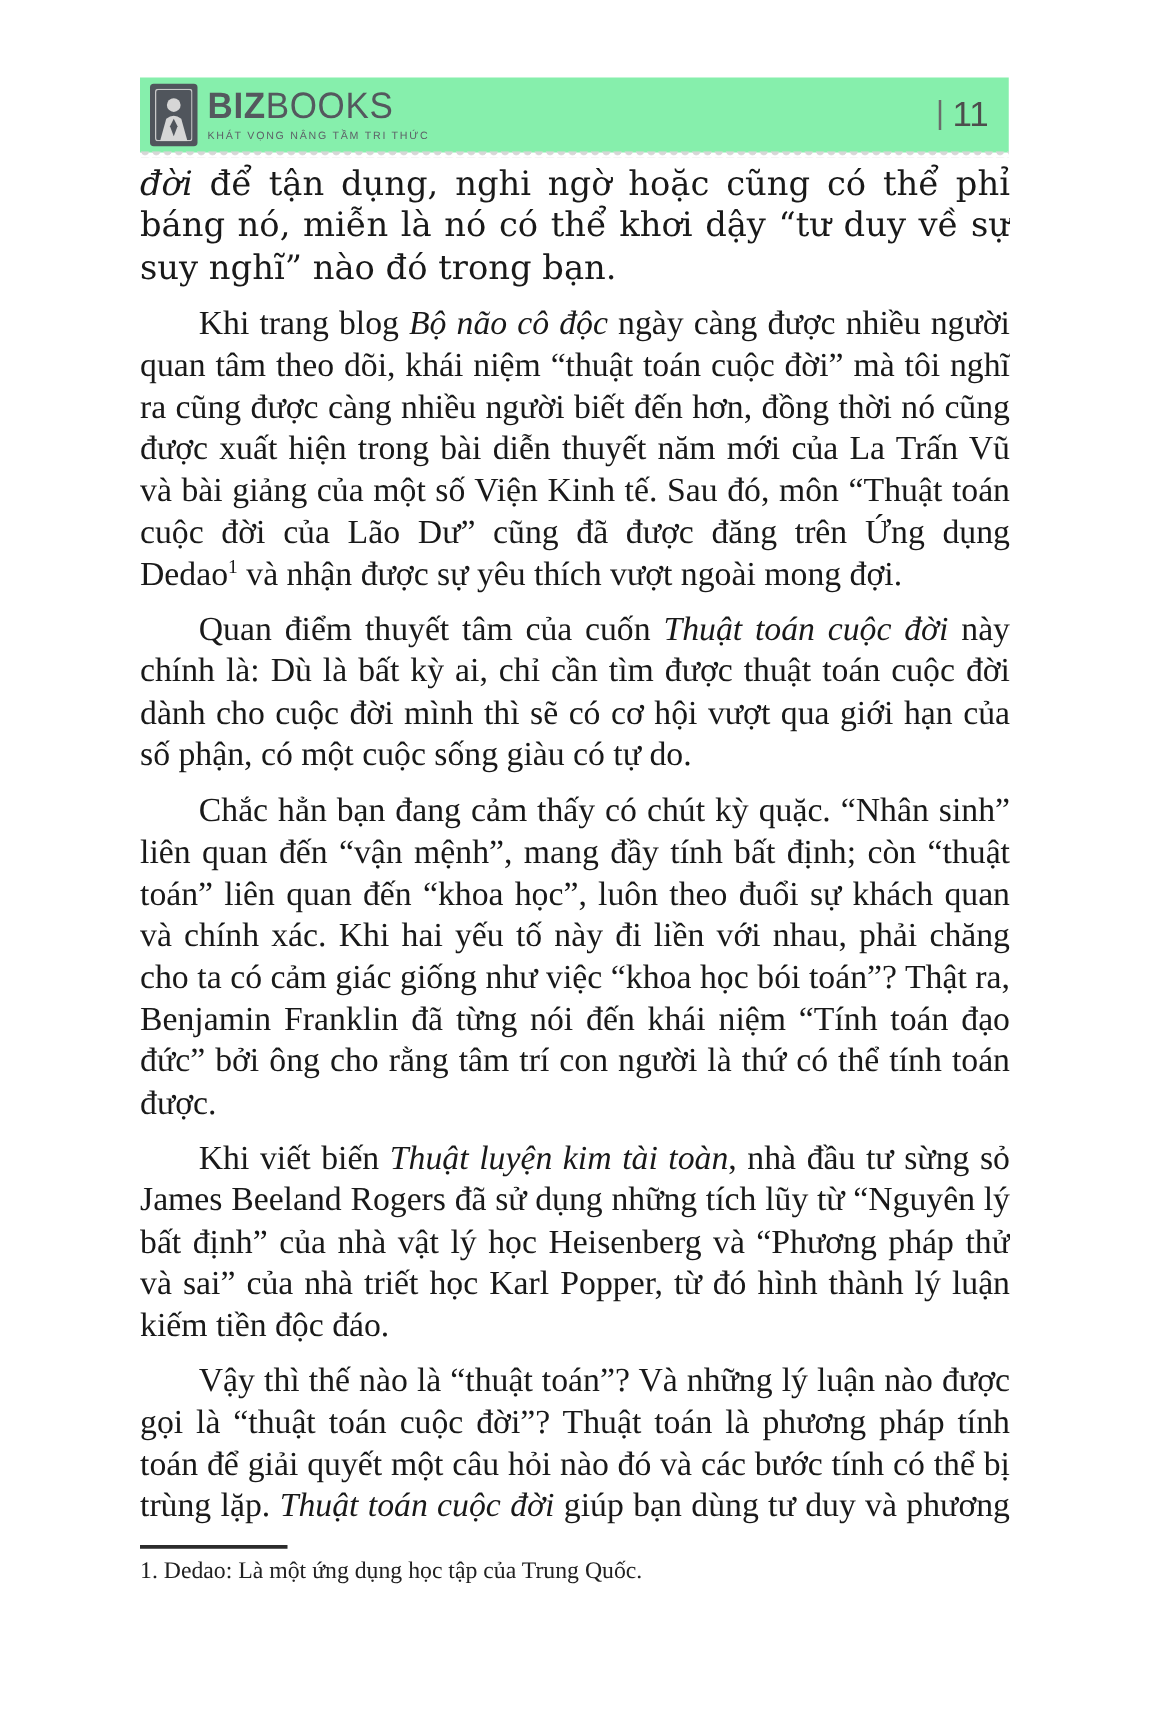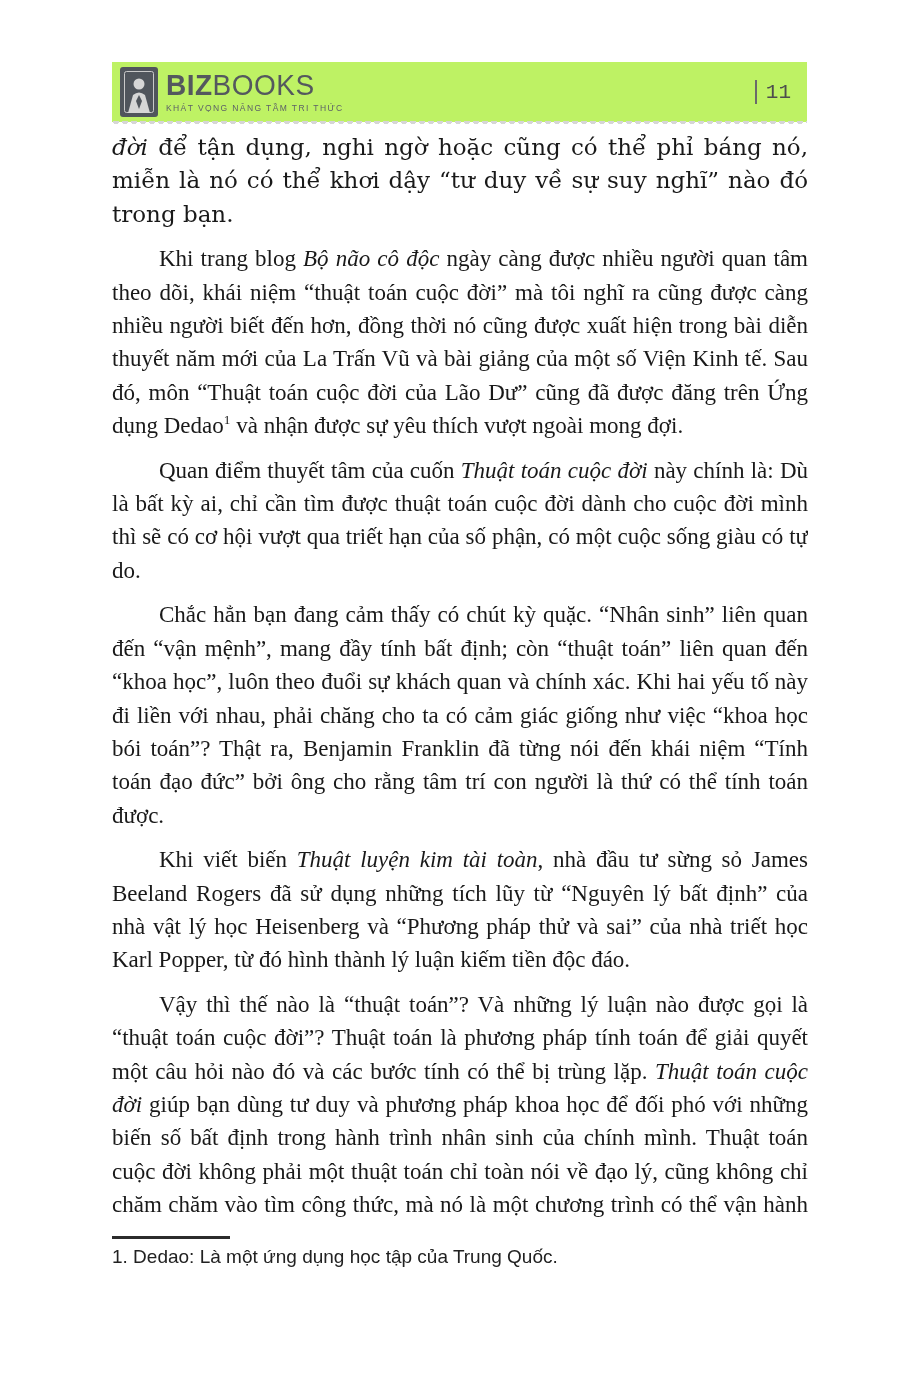--- a/index.html
+++ b/index.html
@@ -12,21 +12,21 @@
     font-family: "DejaVu Serif", serif;
   }
 
   
   .header {
     position: absolute;
     left: 112px;
     top: 62px;
     width: 695px;
     height: 60px;
-    background: #bef264;
+    background: #86efac;
     display: flex;
     align-items: center;
     justify-content: space-between;
     padding: 0 16px 0 8px;
     box-sizing: border-box;
   }
   
   .header::after {
     content: "";
     position: absolute;
@@ -60,22 +60,22 @@
   .tagline {
     font-family: "Liberation Sans", sans-serif;
     font-size: 8.5px;
     font-weight: 400;
     letter-spacing: 1.4px;
     color: #5d6167;
     margin-top: 4px;
     white-space: nowrap;
   }
   .pageno {
-    font-family: Liberation Mono, monospace;
-    font-size: 21px;
+    font-family: Liberation Sans, sans-serif;
+    font-size: 28px;
     color: #4d4d4d;
     display: flex;
     align-items: center;
     gap: 9px;
   }
   .pageno .vbar {
     display: inline-block;
     width: 2px;
     height: 24px;
     background: #6a6a6a;
@@ -86,21 +86,21 @@
     position: absolute;
     left: 112px;
     top: 131px;
     width: 696px;
     height: 1095px;
     overflow: hidden;
     color: #191919;
   }
   .content p {
     margin: 0 0 11px 0;
-    font-size: 23px;
+    font-size: 27px;
     line-height: 33.4px;
     text-align: justify;
     text-justify: inter-word;
   }
   .content p.indent { text-indent: 47px; font-family: Liberation Serif, serif; }
   .content .it { font-style: italic; }
   .content sup { font-size: 0.58em; line-height: 0; }
 
   
   .footnote-rule {
@@ -109,21 +109,21 @@
     top: 1236px;
     width: 118px;
     height: 0;
     border-top: 3px solid #2b2b2b;
   }
   .footnote {
     position: absolute;
     left: 112px;
     top: 1246px;
     width: 696px;
-    font-family: Liberation Sans, sans-serif;
+    font-family: Liberation Serif, serif;
     font-size: 19px;
     color: #212121;
   }
 </style>
 </head>
 <body>
 
 <div class="page">
 
   <div class="header">
@@ -145,21 +145,21 @@
     </div>
     <div class="pageno">
       <span class="vbar"></span>
       <span>11</span>
     </div>
   </div>
 
   <div class="content">
       <p class=""><span class="it">đời</span><span> để tận dụng, nghi ngờ hoặc cũng có thể phỉ báng nó, miễn là nó có thể khơi dậy “tư duy về sự suy nghĩ” nào đó trong bạn.</span></p>
       <p class="indent"><span>Khi trang blog </span><span class="it">Bộ não cô độc</span><span> ngày càng được nhiều người quan tâm theo dõi, khái niệm “thuật toán cuộc đời” mà tôi nghĩ ra cũng được càng nhiều người biết đến hơn, đồng thời nó cũng được xuất hiện trong bài diễn thuyết năm mới của La Trấn Vũ và bài giảng của một số Viện Kinh tế. Sau đó, môn “Thuật toán cuộc đời của Lão Dư” cũng đã được đăng trên Ứng dụng Dedao</span><sup>1</sup><span> và nhận được sự yêu thích vượt ngoài mong đợi.</span></p>
-      <p class="indent"><span>Quan điểm thuyết tâm của cuốn </span><span class="it">Thuật toán cuộc đời</span><span> này chính là: Dù là bất kỳ ai, chỉ cần tìm được thuật toán cuộc đời dành cho cuộc đời mình thì sẽ có cơ hội vượt qua triết hạn của số phận, có một cuộc sống giàu có tự do.</span></p>
+      <p class="indent"><span>Quan điểm thuyết tâm của cuốn </span><span class="it">Thuật toán cuộc đời</span><span> này chính là: Dù là bất kỳ ai, chỉ cần tìm được thuật toán cuộc đời dành cho cuộc đời mình thì sẽ có cơ hội vượt qua giới hạn của số phận, có một cuộc sống giàu có tự do.</span></p>
       <p class="indent"><span>Chắc hẳn bạn đang cảm thấy có chút kỳ quặc. “Nhân sinh” liên quan đến “vận mệnh”, mang đầy tính bất định; còn “thuật toán” liên quan đến “khoa học”, luôn theo đuổi sự khách quan và chính xác. Khi hai yếu tố này đi liền với nhau, phải chăng cho ta có cảm giác giống như việc “khoa học bói toán”? Thật ra, Benjamin Franklin đã từng nói đến khái niệm “Tính toán đạo đức” bởi ông cho rằng tâm trí con người là thứ có thể tính toán được.</span></p>
       <p class="indent"><span>Khi viết biến </span><span class="it">Thuật luyện kim tài toàn</span><span>, nhà đầu tư sừng sỏ James Beeland Rogers đã sử dụng những tích lũy từ “Nguyên lý bất định” của nhà vật lý học Heisenberg và “Phương pháp thử và sai” của nhà triết học Karl Popper, từ đó hình thành lý luận kiếm tiền độc đáo.</span></p>
       <p class="indent"><span>Vậy thì thế nào là “thuật toán”? Và những lý luận nào được gọi là “thuật toán cuộc đời”? Thuật toán là phương pháp tính toán để giải quyết một câu hỏi nào đó và các bước tính có thể bị trùng lặp. </span><span class="it">Thuật toán cuộc đời</span><span> giúp bạn dùng tư duy và phương pháp khoa học để đối phó với những biến số bất định trong hành trình nhân sinh của chính mình. Thuật toán cuộc đời không phải một thuật toán chỉ toàn nói về đạo lý, cũng không chỉ chăm chăm vào tìm công thức, mà nó là một chương trình có thể vận hành trong môi trường phức tạp.</span></p>
     </div>
 
   <div class="footnote-rule"></div>
   <div class="footnote">1. Dedao: Là một ứng dụng học tập của Trung Quốc.</div>
 
 </div>
 

